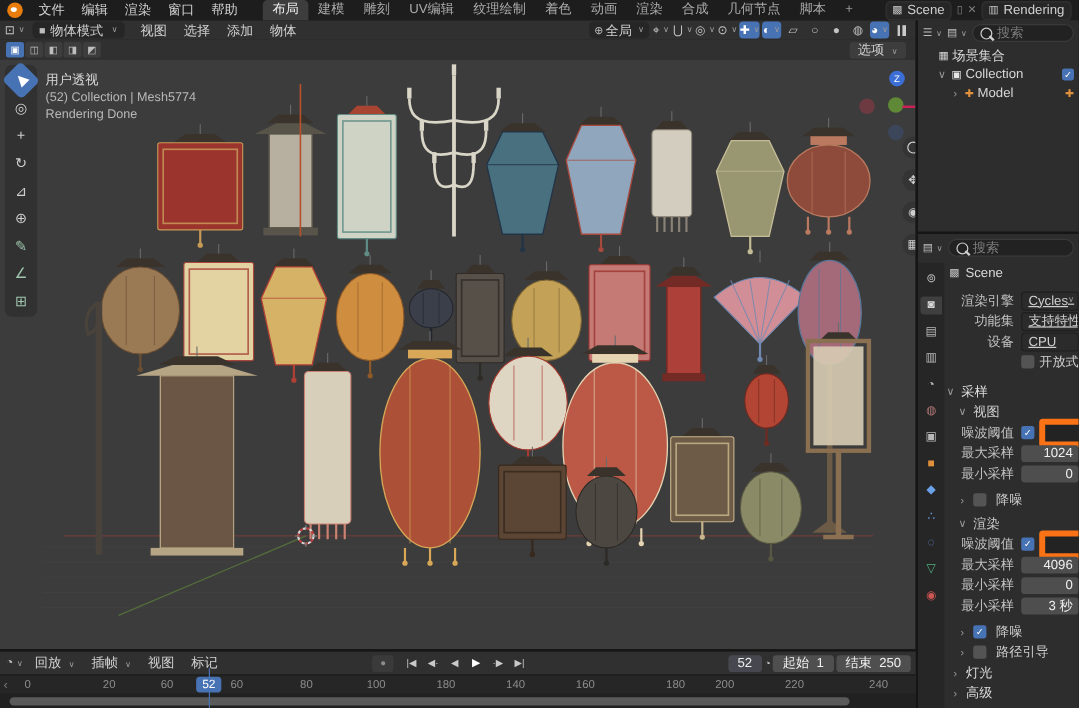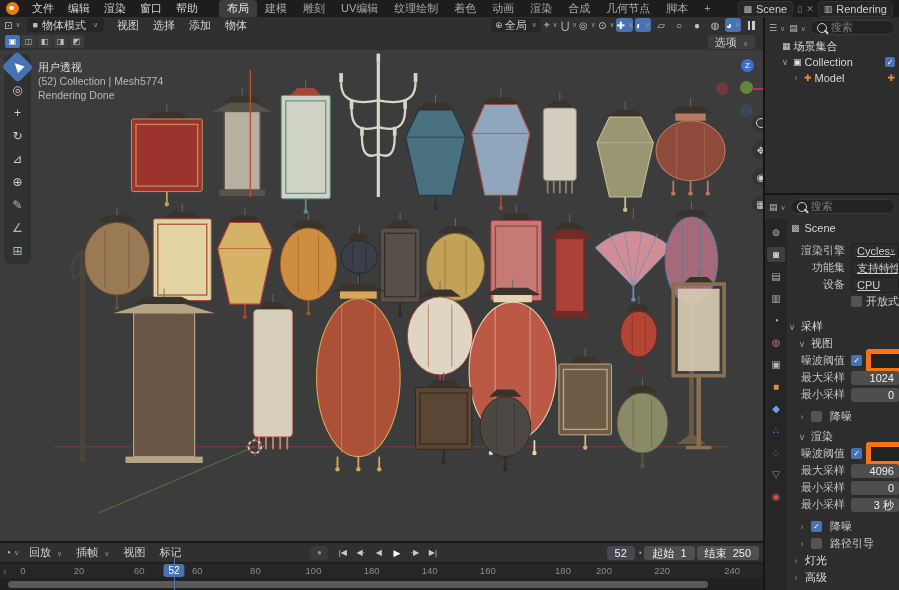--- a/index.html
+++ b/index.html
@@ -711,21 +711,21 @@
         </div>
       <span class="fld" id="tl-frame">52</span>
       <span class="mini-icon">◔</span>
       <span class="fld"><span>起始</span>&nbsp;&nbsp;<span>1</span></span>
       <span class="fld"><span>结束</span>&nbsp;&nbsp;<span>250</span></span>
     </div>
     <div id="tl-ruler">
       <span style="position:absolute;left:3px;top:2px;color:#777;">‹</span>
       <div id="playhead-badge" style="left: 174.06px;">52</div>
     <span class="tick" style="left: 23px;">0</span>
-        <span class="tick" style="left: 79px;">20</span>
+        <span class="tick" style="left: 91px;">20</span>
         <span class="tick" style="left: 139.2px;">60</span>
         <span class="tick" style="left: 197.3px;">60</span>
         <span class="tick" style="left: 255.4px;">80</span>
         <span class="tick" style="left: 313.5px;">100</span>
         <span class="tick" style="left: 371.6px;">180</span>
         <span class="tick" style="left: 429.7px;">140</span>
         <span class="tick" style="left: 487.8px;">160</span>
         <span class="tick" style="left: 563px;">180</span>
         <span class="tick" style="left: 604px;">200</span>
         <span class="tick" style="left: 662.1px;">220</span>

